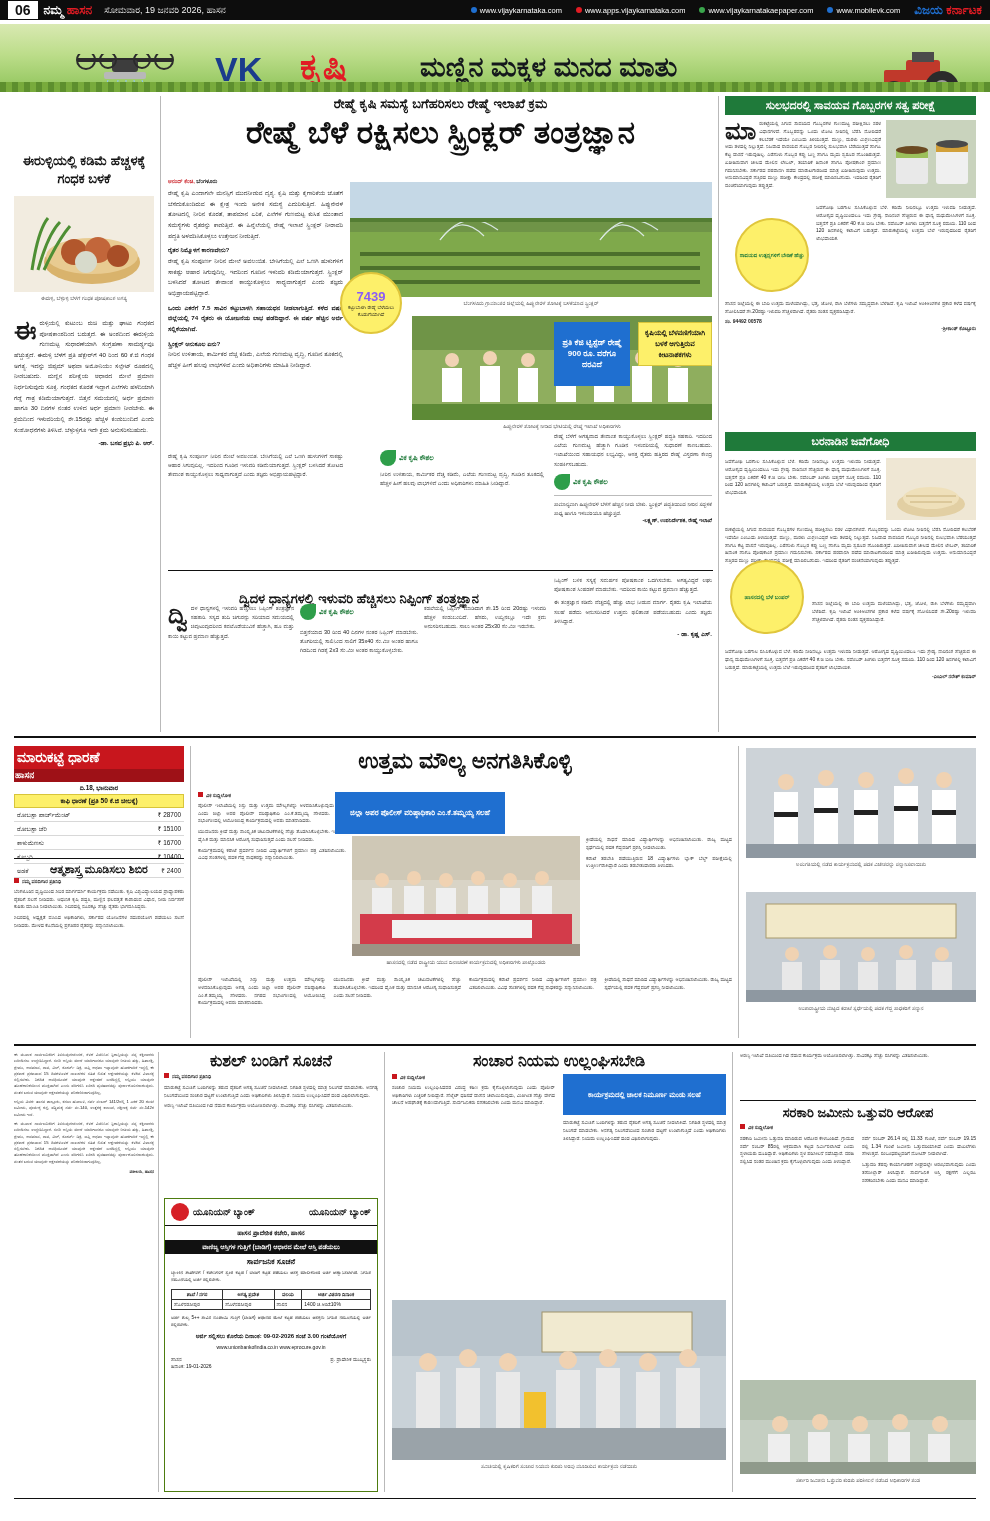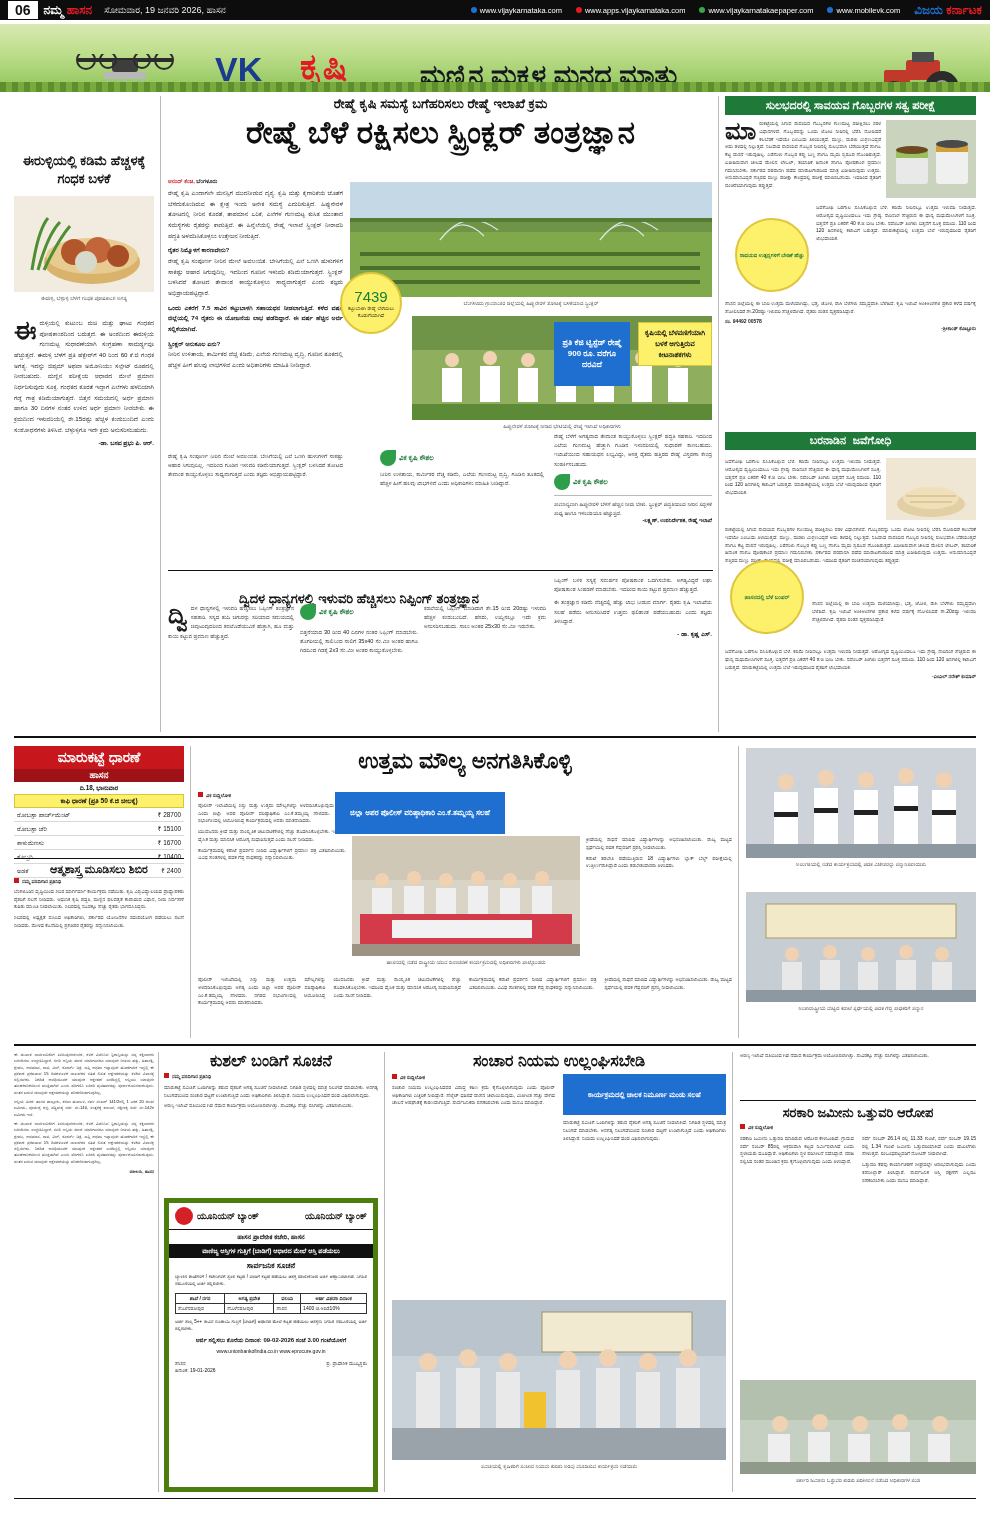--- a/index.html
+++ b/index.html
@@ -50,21 +50,20 @@
     font-size:34px; font-weight:bold; color:#1b3c8c;
   }
   .krushi {
     position:absolute; left:300px; top:22px;
     font-size:36px; font-weight:bold; color:#e11c24;
   }
   .tagline {
     position:absolute; left:420px; top:28px;
     font-size:27px; font-weight:bold; color:#14181c;
     white-space:nowrap;
-    margin-top:8px;
   }
   .drone {
     position:absolute; left:60px; top:30px; width:130px; height:44px;
   }
   .tractor { position:absolute; right:14px; top:24px; width:110px; height:60px; }
 
   
   .rule { position:absolute; background:#111; }
   .col-sep { position:absolute; width:1px; background:#b9b9b9; }
   .body-text {
@@ -110,34 +109,34 @@
   .bluebox {
     background:#1f6fd0; color:#fff; font-size:8px; font-weight:bold;
     text-align:center; padding:16px 4px; line-height:1.35;
   }
   .circle-badge {
     position:absolute; width:62px; height:62px; border-radius:50%;
     background:#fdf06a; border:2px solid #e0c63c;
     display:flex; flex-direction:column; align-items:center; justify-content:center;
     text-align:center;
   }
-  .circle-badge .n { font-size:15px; font-weight:normal; color:#15803d; }
+  .circle-badge .n { font-size:13px; font-weight:bold; color:#8b5cf6; }
   .circle-badge .t { font-size:5px; line-height:1.25; color:#111; }
 
   .leafmark { display:flex; align-items:center; gap:3px; }
   .leafmark .lf { width:16px; height:16px; border-radius:50% 0 50% 50%; background:#2e9e4a; }
   .leafmark .tx { font-size:7px; font-weight:bold; color:#1f7a3a; line-height:1.1; }
 
-  .mkt-head { background:#c8161d; color:#fff; text-align:center; font-weight:bold; }
+  .mkt-head { background:#c8161d; color:#fff; text-align:left; font-weight:bold; }
   .tbl { width:100%; border-collapse:collapse; font-size:6.4px; }
   .tbl td { border-bottom:1px solid #d8d8d8; padding:2px 3px; }
   .tbl td.r { text-align:right; white-space:nowrap; }
 
   .bank-ad {
-    position:absolute; border:5px solid #4d7c0f; background:#fff;
+    position:absolute; border:1px solid #4d7c0f; background:#fff;
   }
   .bank-name { font-size:9px; font-weight:bold; }
   .ad-tbl { width:100%; border-collapse:collapse; font-size:5px; }
   .ad-tbl td, .ad-tbl th { border:1px solid #333; padding:1px 2px; }
   .h-black-22 { font-size:22px; font-weight:bold; color:#111; }
   .h-black-16 { font-size:16px; font-weight:bold; color:#111; }
   .h-black-13 { font-size:13px; font-weight:bold; color:#111; }
   .h-black-11 { font-size:11px; font-weight:bold; color:#111; }
   .redsq { display:inline-block; width:5px; height:5px; background:#c8161d; margin-right:3px; }
 
@@ -401,21 +400,21 @@
   </div>
   <div style="position:absolute;left:816px;top:204px;width:160px;">
     <div class="body-text xs">ಜವೆಗೋಧಿ ಬರಗಾಲ ಸಹಿಸಿಕೊಳ್ಳುವ ಬೆಳೆ. ಕಡಿಮೆ ನೀರಿನಲ್ಲೂ ಉತ್ತಮ ಇಳುವರಿ ನೀಡುತ್ತದೆ. ಆರೋಗ್ಯದ ದೃಷ್ಟಿಯಿಂದಲೂ ಇದು ಶ್ರೇಷ್ಠ. ನಾರಿನಂಶ ಹೆಚ್ಚಿರುವ ಈ ಧಾನ್ಯ ಮಧುಮೇಹಿಗಳಿಗೆ ಸೂಕ್ತ. ಬಿತ್ತನೆಗೆ ಪ್ರತಿ ಎಕರೆಗೆ 40 ಕೆ.ಜಿ ಬೀಜ ಬೇಕು. ನವೆಂಬರ್ ತಿಂಗಳು ಬಿತ್ತನೆಗೆ ಸೂಕ್ತ ಸಮಯ. 110 ರಿಂದ 120 ದಿನಗಳಲ್ಲಿ ಕಟಾವಿಗೆ ಬರುತ್ತದೆ. ಮಾರುಕಟ್ಟೆಯಲ್ಲಿ ಉತ್ತಮ ಬೆಲೆ ಇರುವುದರಿಂದ ರೈತರಿಗೆ ಲಾಭದಾಯಕ.</div>
   </div>
   <div style="position:absolute;left:725px;top:300px;width:251px;">
     <div class="body-text xs">ಹಾಸನ ಜಿಲ್ಲೆಯಲ್ಲಿ ಈ ಬಾರಿ ಉತ್ತಮ ಮಳೆಯಾಗಿದ್ದು, ಭತ್ತ, ಜೋಳ, ರಾಗಿ ಬೆಳೆಗಳು ಸಮೃದ್ಧವಾಗಿ ಬೆಳೆದಿವೆ. ಕೃಷಿ ಇಲಾಖೆ ಅಂಕಿಅಂಶಗಳ ಪ್ರಕಾರ ಕಳೆದ ವರ್ಷಕ್ಕೆ ಹೋಲಿಸಿದರೆ ಶೇ.20ರಷ್ಟು ಇಳುವರಿ ಹೆಚ್ಚಳವಾಗಿದೆ. ರೈತರು ಸಂತಸ ವ್ಯಕ್ತಪಡಿಸಿದ್ದಾರೆ.</div>
     <div class="body-text xs b" style="margin-top:2px;">ಸಂ. 94492 00578</div>
     <div class="body-text xs b" style="text-align:right;">-ಶ್ರೀಕಾಂತ್ ಕೊಟ್ಟೂರು</div>
   </div>
 
-  <div class="sec-head-green" style="position:absolute;left:725px;top:432px;width:251px;font-family:Liberation Mono, monospace;">ಬರನಾಡಿನ ಜವೆಗೋಧಿ</div>
+  <div class="sec-head-green" style="position:absolute;left:725px;top:432px;width:251px;">ಬರನಾಡಿನ ಜವೆಗೋಧಿ</div>
   <div class="photo photo-rice" style="position:absolute;left:886px;top:458px;width:90px;height:62px;">
     <svg viewBox="0 0 90 62" width="90" height="62">
       <rect width="90" height="62" fill="#efe7d4"></rect>
       <ellipse cx="45" cy="46" rx="34" ry="13" fill="#e2cfa3"></ellipse>
       <ellipse cx="45" cy="40" rx="28" ry="11" fill="#efe0ba"></ellipse>
       <g stroke="#c8b07a" stroke-width="1">
           <path d="M20 38 h50"></path>
           <path d="M24 44 h42"></path>
         </g>
     </svg>

